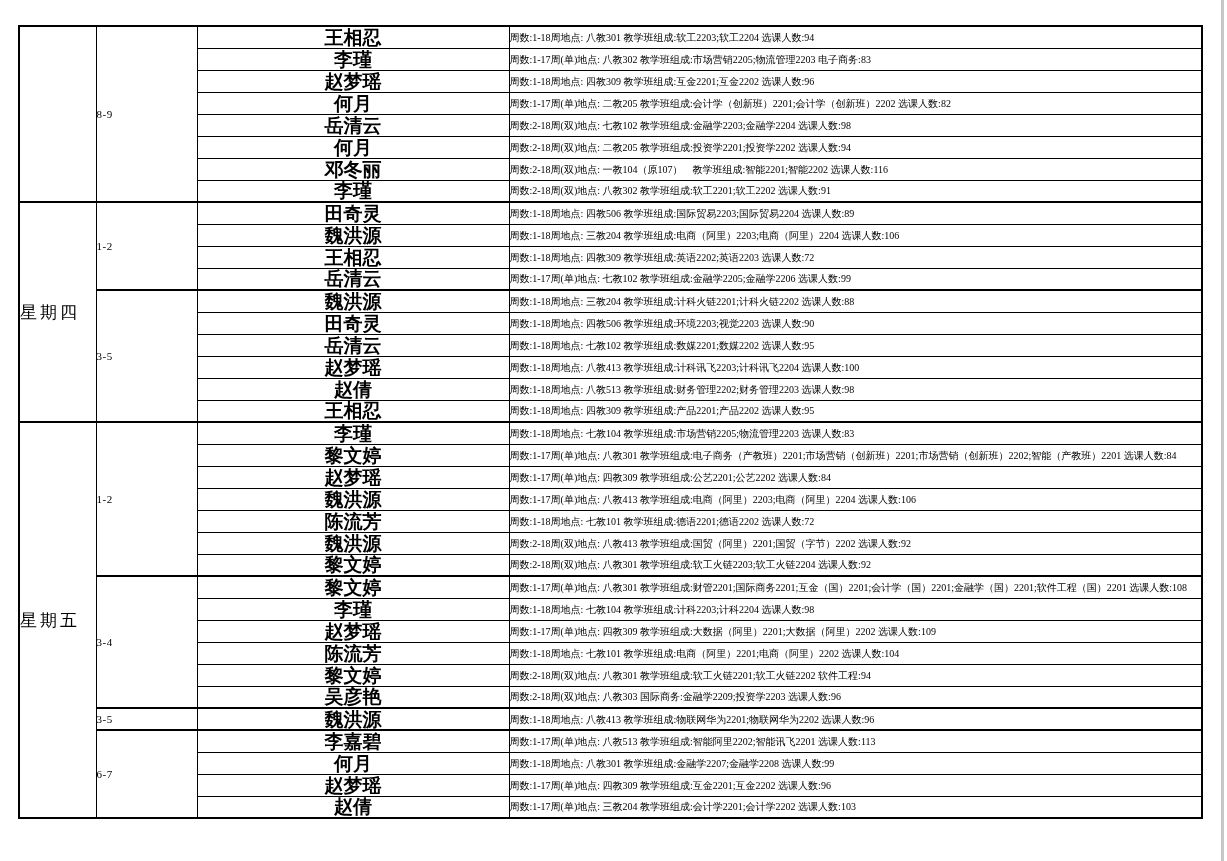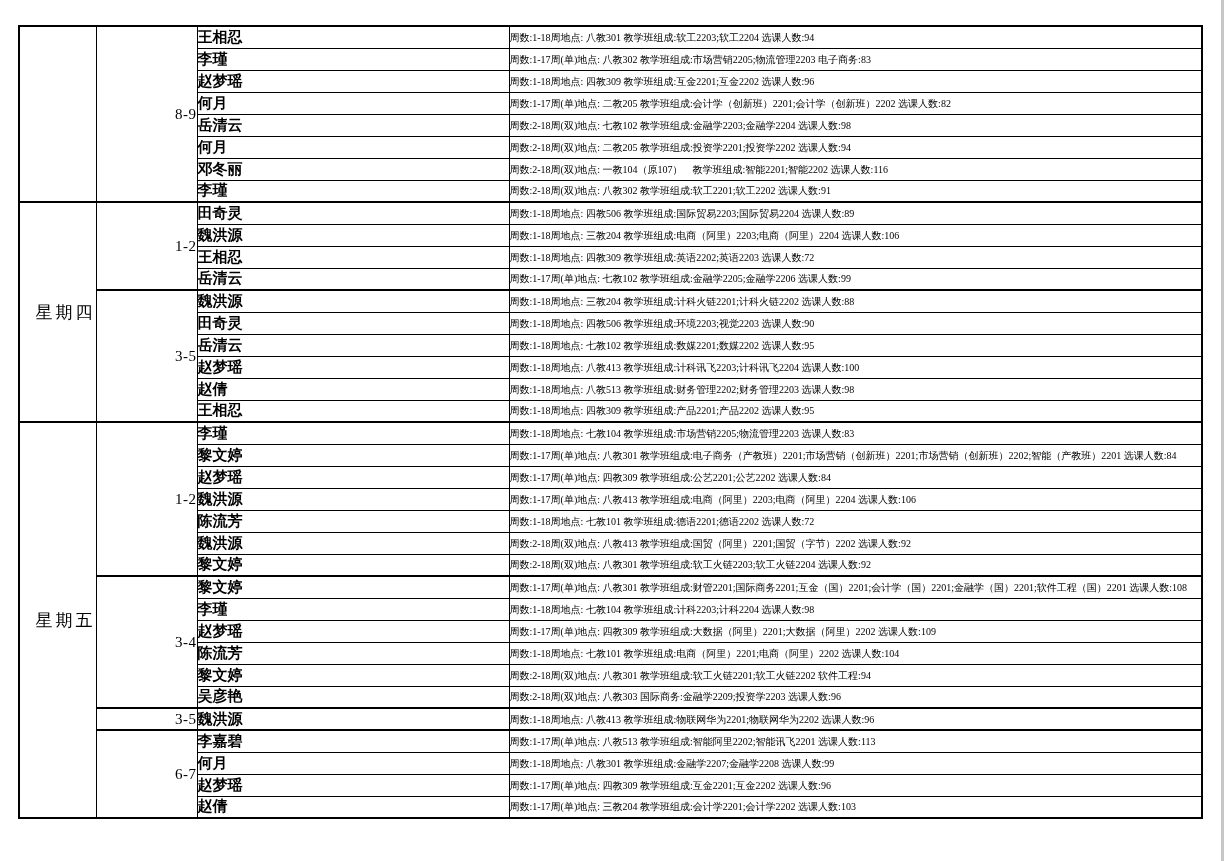--- a/index.html
+++ b/index.html
@@ -19,28 +19,29 @@
     border:2px solid #000;
   }
   table.schedule td{
     border:1px solid #000;
     padding:0;vertical-align:middle;
     overflow:hidden;
   }
   tr.day-start td{border-top:2px solid #000;}
   tr.pg-start td{border-top:2px solid #000;}
   td.day-cell{
-    text-align:right;font-size:17px;letter-spacing:3px;
+    text-align:left;font-size:17px;letter-spacing:3px;
   }
   td.period-cell{
-    text-align:right;font-size:15px;letter-spacing:0.5px;margin-left:24px;
+    text-align:left;font-size:11px;letter-spacing:0.5px;margin-left:24px;
   }
   td.teacher-cell{
-    font-weight:bold;font-size:15px;line-height:15px;
+    font-weight:bold;font-size:19px;line-height:15px;
     padding:3px 4px 3px 12px;
+    text-align:center;
   }
   td.detail-cell{
     font-size:10px;line-height:15px;
     padding:3px 8px 3px 4px;
     word-break:break-all;
   }
   tr.schedule-row{height:22px;}
 </style>
 </head>
 <body style="background: rgb(255, 255, 255);">

